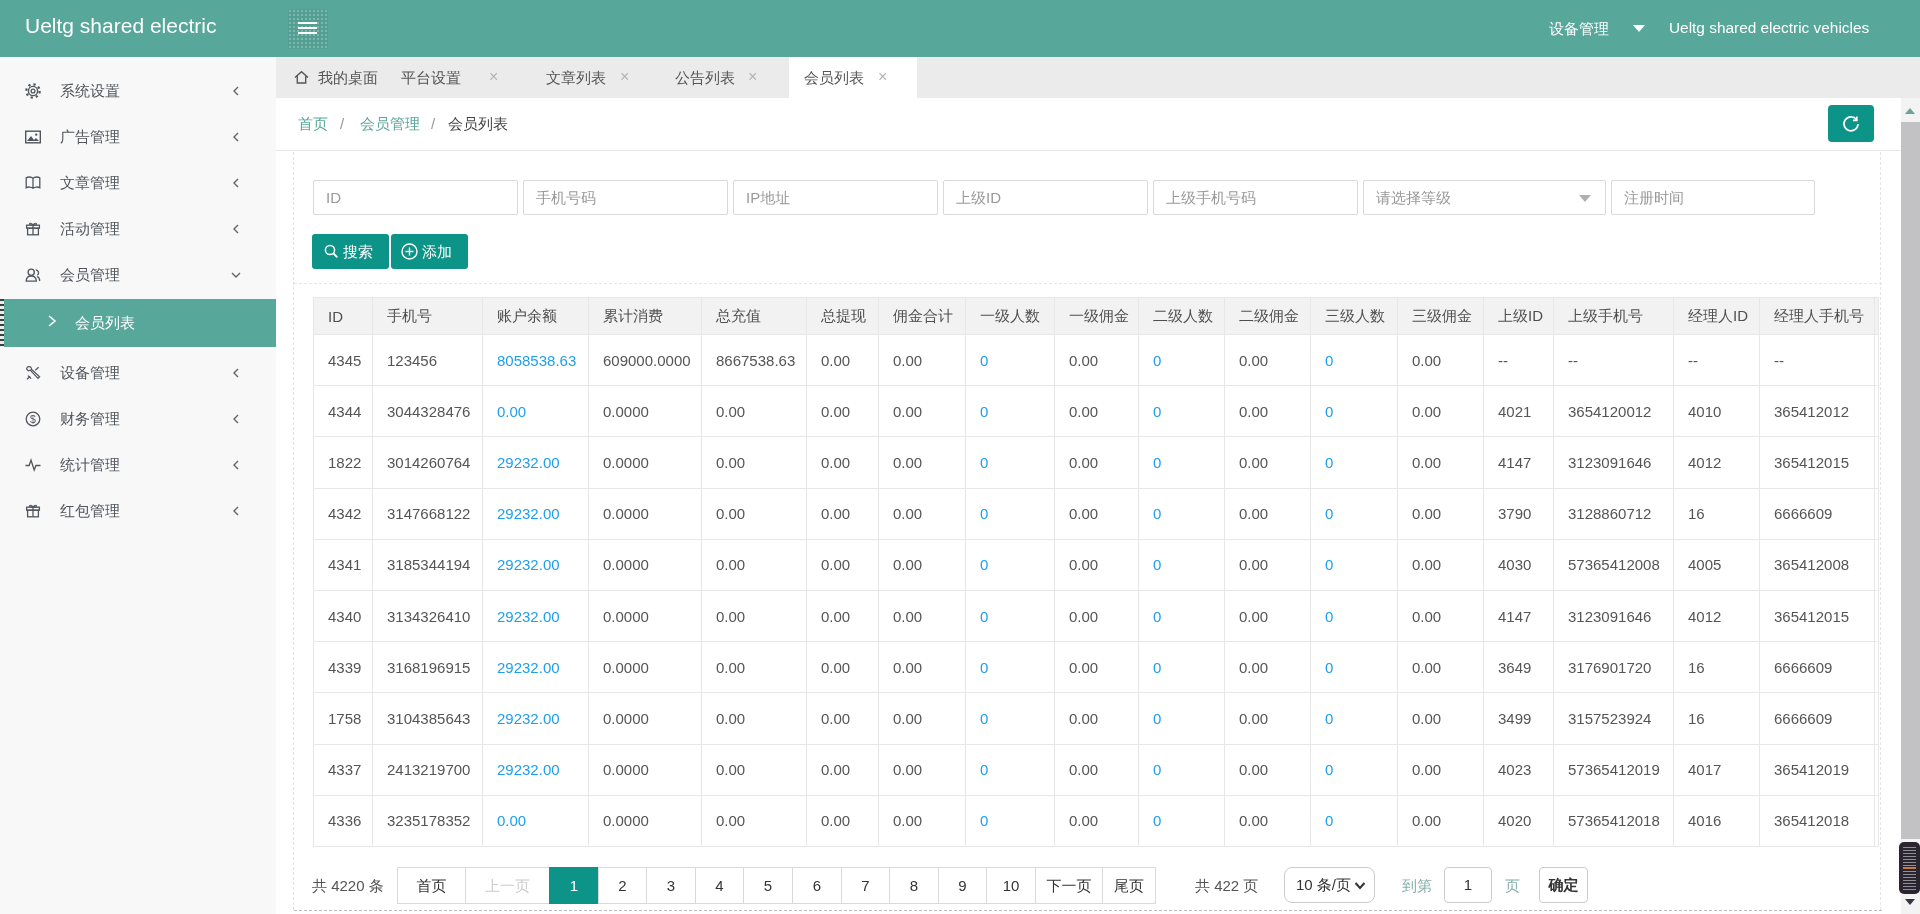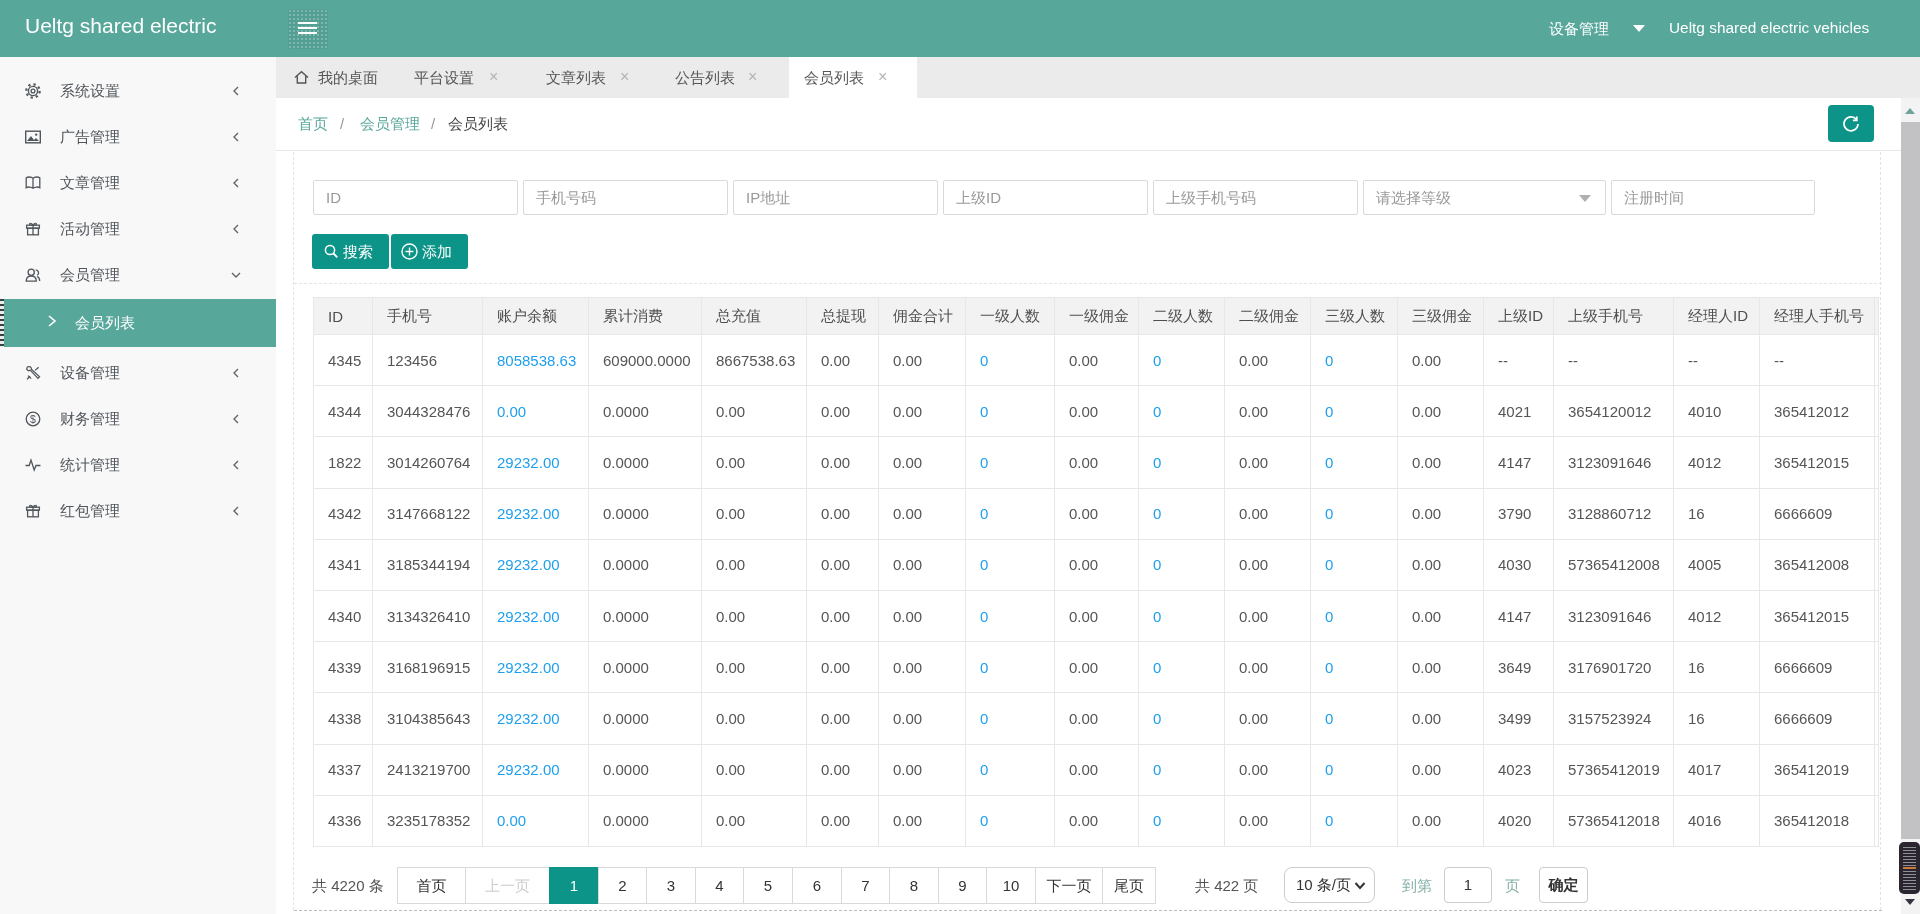--- a/index.html
+++ b/index.html
@@ -185,21 +185,21 @@
   <div id="caret" class="abs"></div>
   <div class="abs" style="left:1549px; top:20px; color:#fff; font-size:15px;">设备管理</div>
   <div id="sitename" class="abs">Ueltg shared electric vehicles</div>
 
   <div id="tabbar" class="abs">
     <div id="activetab"></div>
     <svg style="position:absolute; left:17px; top:12px;" width="17" height="17" viewBox="0 0 17 17">
         <path d="M2 8.6 L8.5 2.8 L15 8.6 M4.3 7.2 L4.3 14 L12.7 14 L12.7 7.2" fill="none" stroke="#555" stroke-width="1.4"></path>
       </svg>
     <span class="tabtxt" style="left:42px;">我的桌面</span>
-    <span class="tabtxt" style="left:138px;">平台设置</span>
+    <span class="tabtxt" style="left:125px;">平台设置</span>
       <span class="tabx" style="left:213px;">×</span>
     <span class="tabtxt" style="left:270px;">文章列表</span>
       <span class="tabx" style="left:344px;">×</span>
     <span class="tabtxt" style="left:399px;">公告列表</span>
       <span class="tabx" style="left:472px;">×</span>
     <span class="tabtxt" style="left:528px;">会员列表</span>
       <span class="tabx" style="left:602px;">×</span>
   </div>
 
   <div id="crumbrow" class="abs">
@@ -410,21 +410,21 @@
             <td>0.00</td>
             <td class="b">0</td>
             <td>0.00</td>
             <td>3649</td>
             <td>3176901720</td>
             <td>16</td>
             <td>6666609</td>
             <td></td>
           </tr>
       <tr>
-            <td>4338</td>
+            <td>1758</td>
             <td>3104385643</td>
             <td class="b">29232.00</td>
             <td>0.0000</td>
             <td>0.00</td>
             <td>0.00</td>
             <td>0.00</td>
             <td class="b">0</td>
             <td>0.00</td>
             <td class="b">0</td>
             <td>0.00</td>

